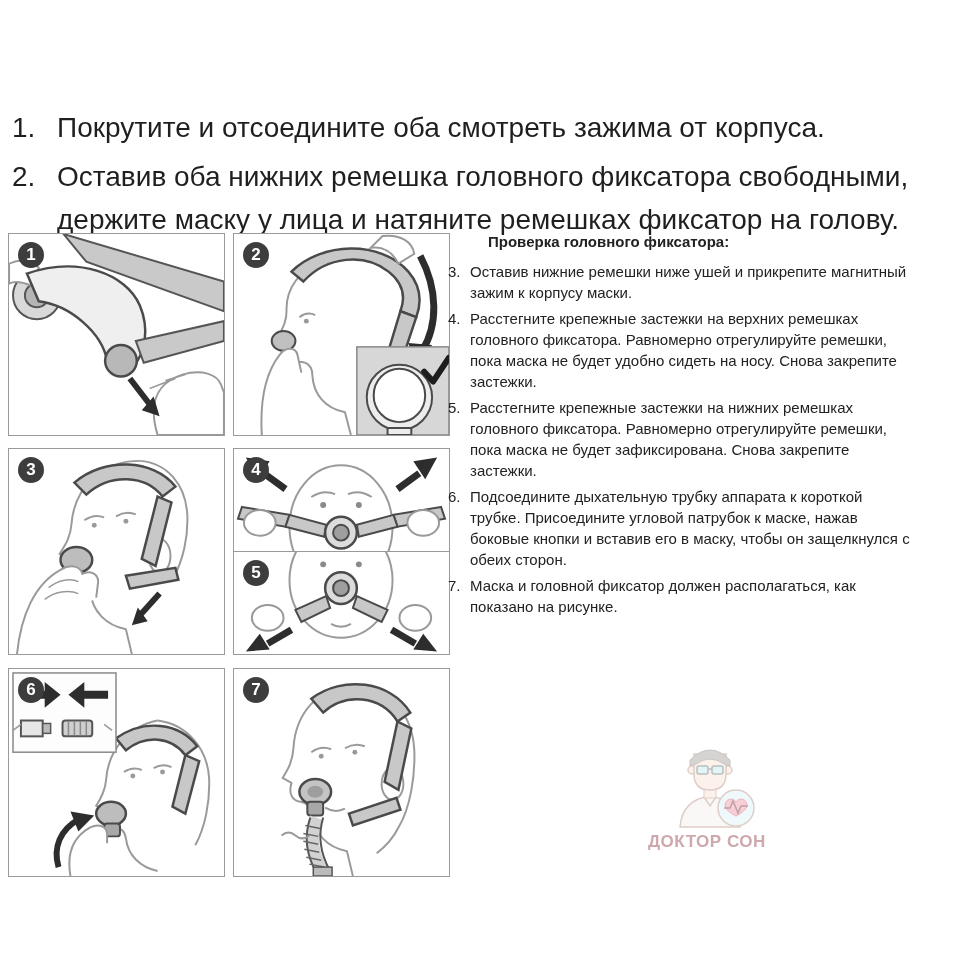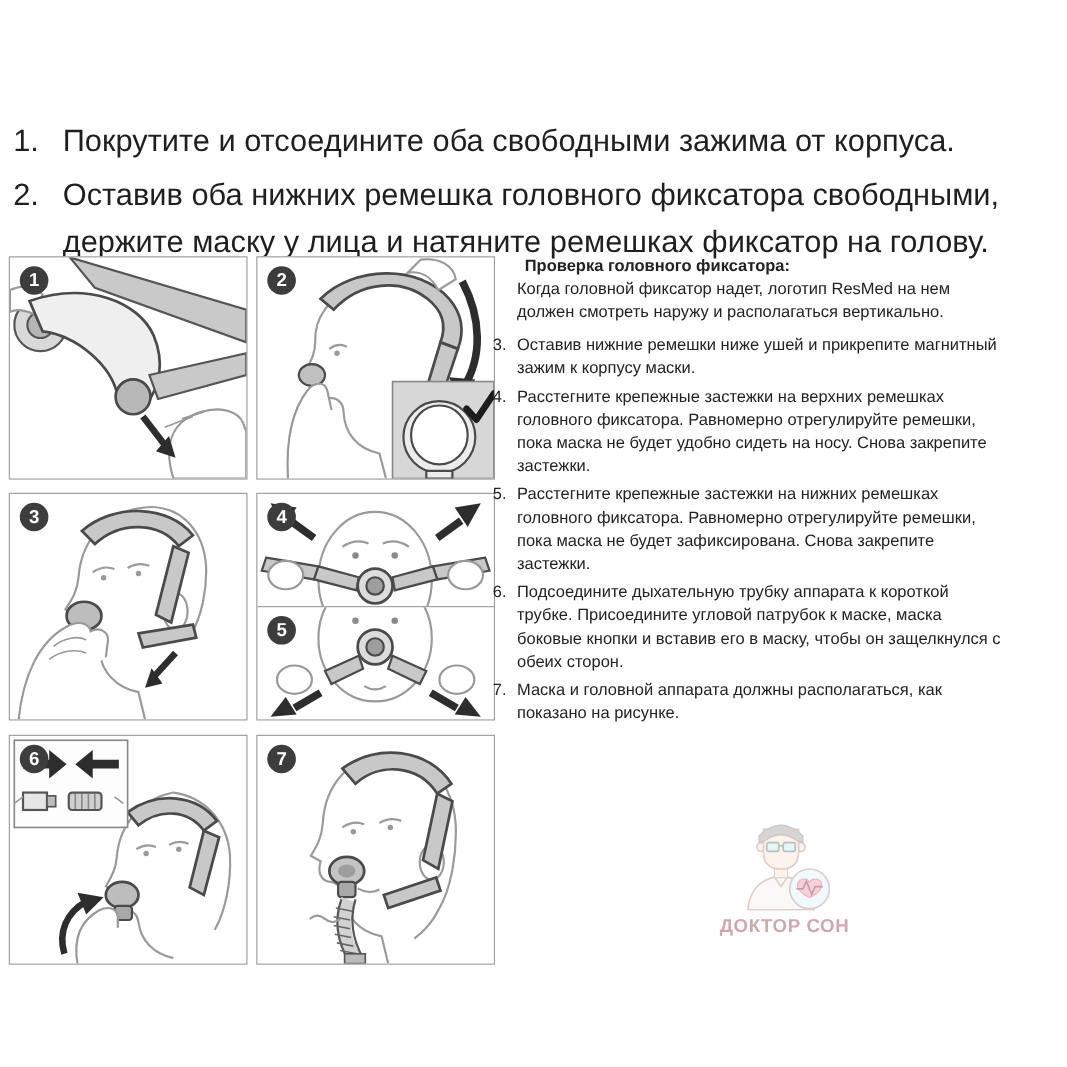--- a/index.html
+++ b/index.html
@@ -23,39 +23,39 @@
   .half{position:absolute;left:0;width:100%;box-sizing:border-box;}
   .h4{top:0;height:103px;border-bottom:1px solid #9a9a9a;}
   .h5{top:103px;height:102px;}
   .ill{position:absolute;left:0;top:0;width:100%;height:100%;}
   .badge{position:absolute;left:9px;top:8px;width:26px;height:26px;border-radius:50%;
          background:#3d3d3d;color:#fff;font-size:17px;font-weight:700;
          display:flex;align-items:center;justify-content:center;z-index:3;}
 
   
   .rcol{position:absolute;left:448px;top:231px;width:470px;font-size:15px;line-height:21px;color:#222;}
-  .check-title{font-weight:700;margin-left:29px;}
+  .check-title{font-weight:700;margin-left:40px;}
   .check-body{margin-left:22px;width:444px;}
   .rstep{display:grid;grid-template-columns:22px 444px;margin-top:5px;}
   .rstep.first{margin-top:9px;}
 
   
-  .wm{position:absolute;left:648px;top:736px;width:124px;text-align:right;}
+  .wm{position:absolute;left:648px;top:736px;width:124px;text-align:left;}
   .wm svg{display:block;margin:0 auto;}
   .brand{font-size:17px;font-weight:600;letter-spacing:.5px;color:#c99fa4;opacity:.9;margin-top:4px;}
 </style>
 </head>
 <body>
 
 <div class="page">
 
   <div class="intro">
     <div class="intro-item">
       <span class="n">1.</span>
-      <span class="t">Покрутите и отсоедините оба свободными зажима от корпуса.</span>
+      <span class="t">Покрутите и отсоедините оба смотреть зажима от корпуса.</span>
     </div>
     <div class="intro-item">
       <span class="n">2.</span>
       <span class="t">Оставив оба нижних ремешка головного фиксатора свободными, держите маску у лица и натяните ремешках фиксатор на голову.</span>
     </div>
   </div>
 
   <div class="panel p1">
     <svg class="ill" viewBox="0 0 217 203">
       <path d="M55,0 L217,48 L217,78 L78,28 Z" fill="#c9c9c9" stroke="#555" stroke-width="2"></path>
@@ -222,41 +222,40 @@
       <path d="M77,150 C70,170 74,190 84,207 M90,150 C84,170 88,188 97,204" fill="none" stroke="#555" stroke-width="2"></path>
       <path d="M72,158 l15,3 M70,166 l15,3 M70,174 l15,3 M71,182 l15,3 M73,190 l15,3 M76,197 l15,3" stroke="#666" stroke-width="1.5"></path>
       <rect x="80" y="200" width="19" height="9" fill="#bbb" stroke="#555" stroke-width="1.5"></rect>
       <path d="M48,168 q7,-6 14,0 q7,6 14,0" stroke="#9a9a9a" stroke-width="2" fill="none"></path>
     </svg>
     <div class="badge">7</div>
   </div>
 
   <div class="rcol">
     <div class="check-title">Проверка головного фиксатора:</div>
-    <div class="check-body">Когда головной фиксатор надет, логотип ResMed на нем должен смотреть наружу и располагаться вертикально.</div>
 
     <div class="rstep first">
       <span>3.</span>
       <span>Оставив нижние ремешки ниже ушей и прикрепите магнитный зажим к корпусу маски.</span>
     </div>
     <div class="rstep">
       <span>4.</span>
       <span>Расстегните крепежные застежки на верхних ремешках головного фиксатора. Равномерно отрегулируйте ремешки, пока маска не будет удобно сидеть на носу. Снова закрепите застежки.</span>
     </div>
     <div class="rstep">
       <span>5.</span>
       <span>Расстегните крепежные застежки на нижних ремешках головного фиксатора. Равномерно отрегулируйте ремешки, пока маска не будет зафиксирована. Снова закрепите застежки.</span>
     </div>
     <div class="rstep">
       <span>6.</span>
-      <span>Подсоедините дыхательную трубку аппарата к короткой трубке. Присоедините угловой патрубок к маске, маска боковые кнопки и вставив его в маску, чтобы он защелкнулся с обеих сторон.</span>
+      <span>Подсоедините дыхательную трубку аппарата к короткой трубке. Присоедините угловой патрубок к маске, нажав боковые кнопки и вставив его в маску, чтобы он защелкнулся с обеих сторон.</span>
     </div>
     <div class="rstep">
       <span>7.</span>
-      <span>Маска и головной аппарата должны располагаться, как показано на рисунке.</span>
+      <span>Маска и головной фиксатор должен располагаться, как показано на рисунке.</span>
     </div>
   </div>
 
   <div class="wm">
     <svg width="104" height="92" viewBox="0 0 104 92">
       <g opacity="0.55">
         <path d="M22,91 q2,-27 30,-31 q28,4 30,31 Z" fill="#f7f4f1" stroke="#c3a69b" stroke-width="1.5"></path>
         <path d="M46,61 l6,9 l6,-9" fill="none" stroke="#c3a69b" stroke-width="1.5"></path>
         <rect x="46" y="52" width="12" height="10" fill="#fbe9dc" stroke="#c3a69b" stroke-width="1"></rect>
         <circle cx="34" cy="34" r="4" fill="#fbe9dc" stroke="#c3a69b" stroke-width="1.5"></circle>

